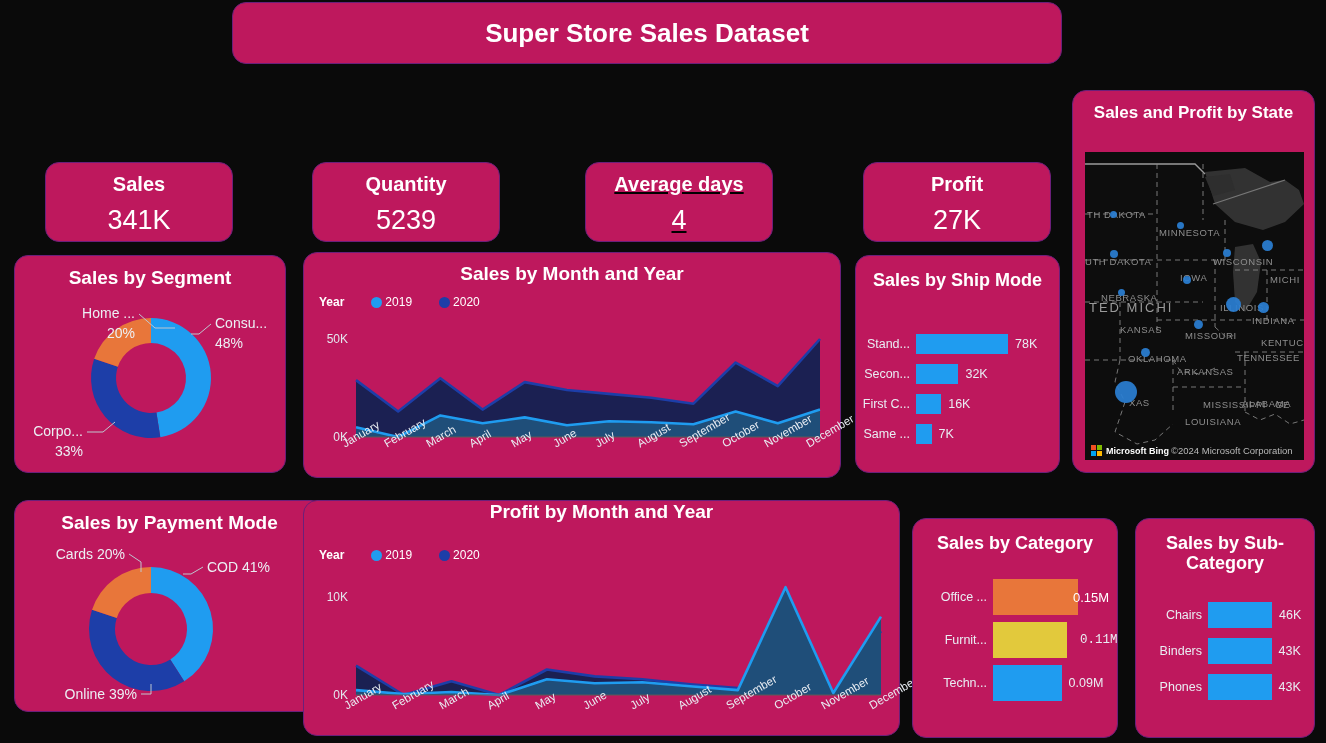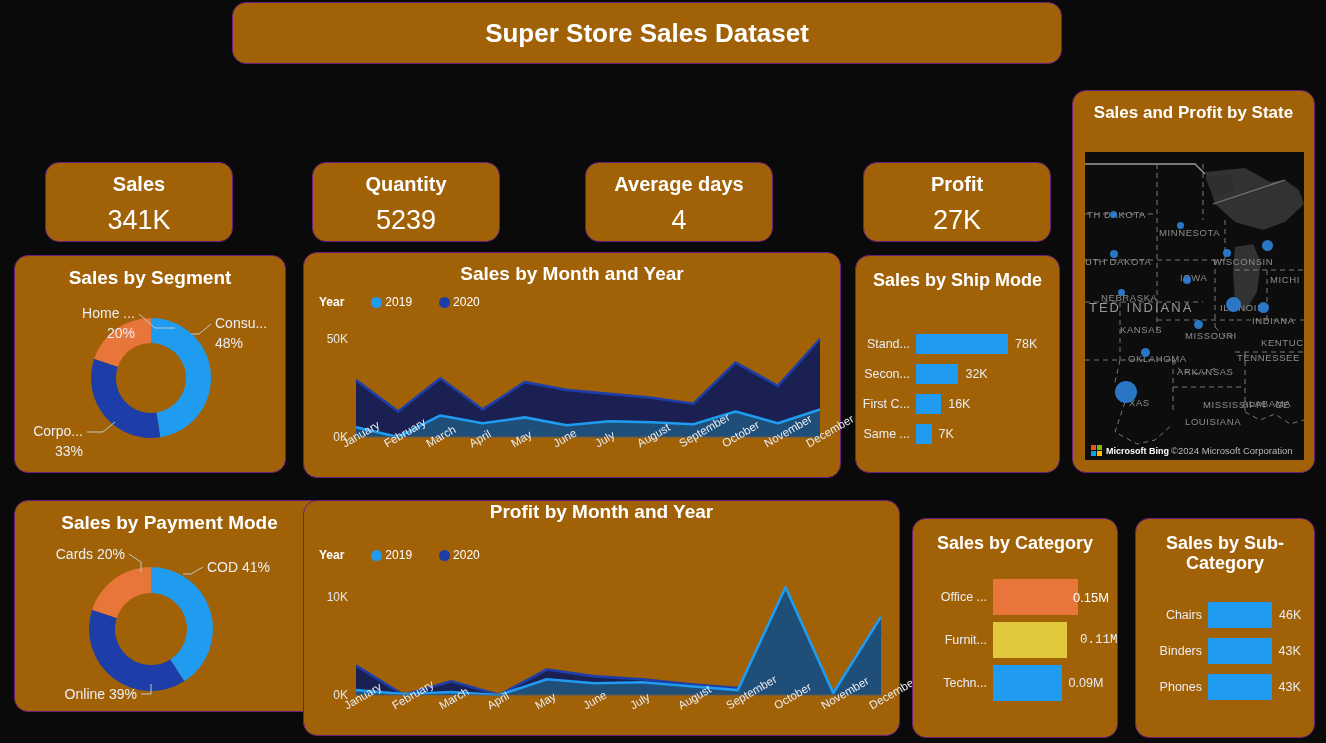--- a/index.html
+++ b/index.html
@@ -6,21 +6,21 @@
   html, body {
     width: 1326px; height: 743px;
     background: #0a0a0a;
     font-family: "Liberation Sans", sans-serif;
     overflow: hidden;
   }
   .page { position: relative; width: 1326px; height: 743px; }
 
   .card {
     position: absolute;
-    background: #a16207;
+    background: #be185d;
     border: 1px solid #6b1f7a;
     border-radius: 14px;
   }
   .card-title {
     color: #ffffff;
     font-weight: bold;
     text-align: center;
     line-height: 1.12;
   }
 
@@ -41,21 +41,21 @@
   }
   .slicer-btn:last-child { border-right: 1px solid #9a9a9a; }
   .slicer-btn.selected { background: #2e2e2e; color: #ffffff; border-color: #6f6f6f; }
 
   
   .kpi { height: 80px; top: 162px; }
   .kpi .kpi-label { color:#fff; font-size:20px; font-weight:bold; text-align:center; margin-top:10px;}
   .kpi .kpi-value { color:#fff; font-size:27px; text-align:center; margin-top:9px;}
   #kpi-0 { left: 45px; width: 188px; }
   #kpi-1 { left: 312px; width: 188px; }
-  #kpi-2 { left: 585px; width: 188px; }
+  #kpi-2 { left: 585px; width: 188px; text-decoration: underline; }
   #kpi-3 { left: 863px; width: 188px; }
 
   
   #segment-card   { left: 14px;   top: 255px; width: 272px; height: 218px; }
   #salesmy-card   { left: 303px;  top: 252px; width: 538px; height: 226px; }
   #shipmode-card  { left: 855px;  top: 255px; width: 205px; height: 218px; }
   #map-card       { left: 1072px; top: 90px;  width: 243px; height: 383px; }
   #payment-card   { left: 14px;   top: 500px; width: 311px; height: 212px; }
   #profitmy-card  { left: 303px;  top: 500px; width: 597px; height: 236px; }
   #category-card  { left: 912px;  top: 518px; width: 206px; height: 220px; }
@@ -267,21 +267,21 @@
       <div id="map-labels">
           <div class="state-name" style="left: 2px; top: 57px;">TH DAKOTA</div>
           <div class="state-name" style="left: 74px; top: 75px;">MINNESOTA</div>
           <div class="state-name" style="left: 128px; top: 104px;">WISCONSIN</div>
           <div class="state-name" style="left: 185px; top: 122px;">MICHI</div>
           <div class="state-name" style="left: 0px; top: 104px;">UTH DAKOTA</div>
           <div class="state-name" style="left: 95px; top: 120px;">IOWA</div>
           <div class="state-name" style="left: 16px; top: 140px;">NEBRASKA</div>
           <div class="state-name" style="left: 135px; top: 150px;">ILLINOIS</div>
           <div class="state-name" style="left: 167px; top: 163px;">INDIANA</div>
-          <div class="state-name big" style="left: 4px; top: 148px;">TED INDIANA</div>
+          <div class="state-name big" style="left: 4px; top: 148px;">TED MICHI</div>
           <div class="state-name" style="left: 35px; top: 172px;">KANSAS</div>
           <div class="state-name" style="left: 100px; top: 178px;">MISSOURI</div>
           <div class="state-name" style="left: 176px; top: 185px;">KENTUC</div>
           <div class="state-name" style="left: 43px; top: 201px;">OKLAHOMA</div>
           <div class="state-name" style="left: 92px; top: 214px;">ARKANSAS</div>
           <div class="state-name" style="left: 152px; top: 200px;">TENNESSEE</div>
           <div class="state-name" style="left: 157px; top: 246px;">ALABAMA</div>
           <div class="state-name" style="left: 44px; top: 245px;">XAS</div>
           <div class="state-name" style="left: 118px; top: 247px;">MISSISSIPPI</div>
           <div class="state-name" style="left: 100px; top: 264px;">LOUISIANA</div>

